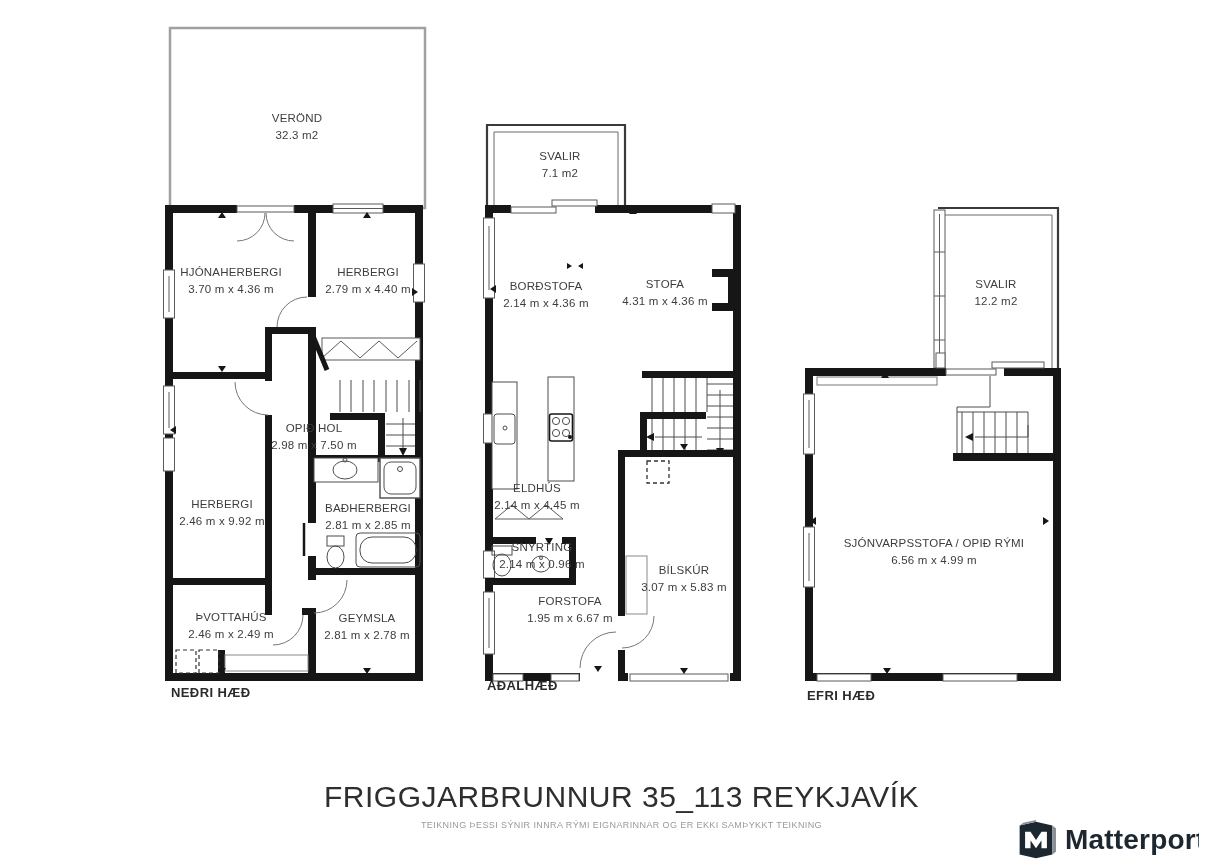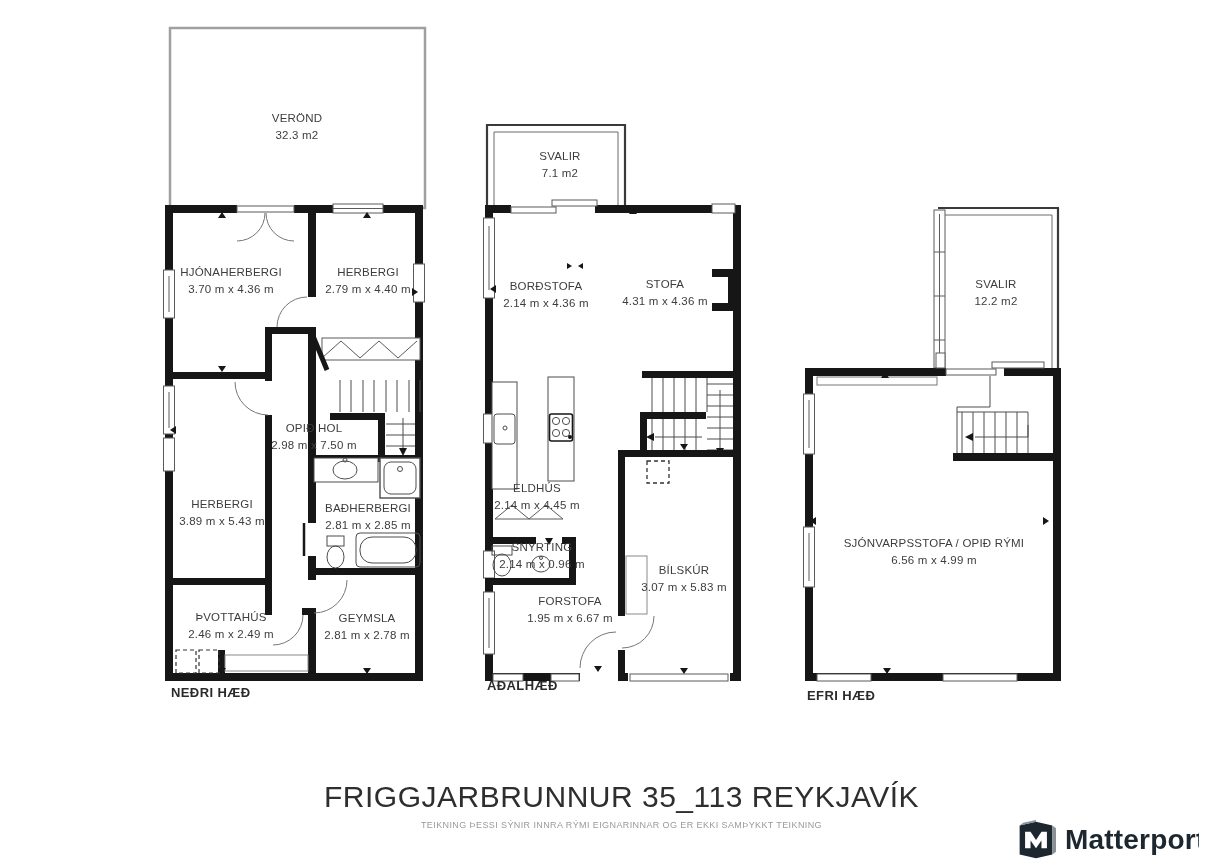--- a/index.html
+++ b/index.html
@@ -307,21 +307,21 @@
   <div class="room-label" style="left:368px;top:281px">
     <div class="room-name">HERBERGI</div>
     <div class="room-dims">2.79 m x 4.40 m</div>
   </div>
   <div class="room-label" style="left:314px;top:437px">
     <div class="room-name">OPIÐ HOL</div>
     <div class="room-dims">2.98 m x 7.50 m</div>
   </div>
   <div class="room-label" style="left:222px;top:513px">
     <div class="room-name">HERBERGI</div>
-    <div class="room-dims">3.89 m x 5.43 m</div>
+    <div class="room-dims">2.46 m x 9.92 m</div>
   </div>
   <div class="room-label" style="left:368px;top:517px">
     <div class="room-name">BAÐHERBERGI</div>
     <div class="room-dims">2.81 m x 2.85 m</div>
   </div>
   <div class="room-label" style="left:231px;top:626px">
     <div class="room-name">ÞVOTTAHÚS</div>
     <div class="room-dims">2.46 m x 2.49 m</div>
   </div>
   <div class="room-label" style="left:367px;top:627px">

